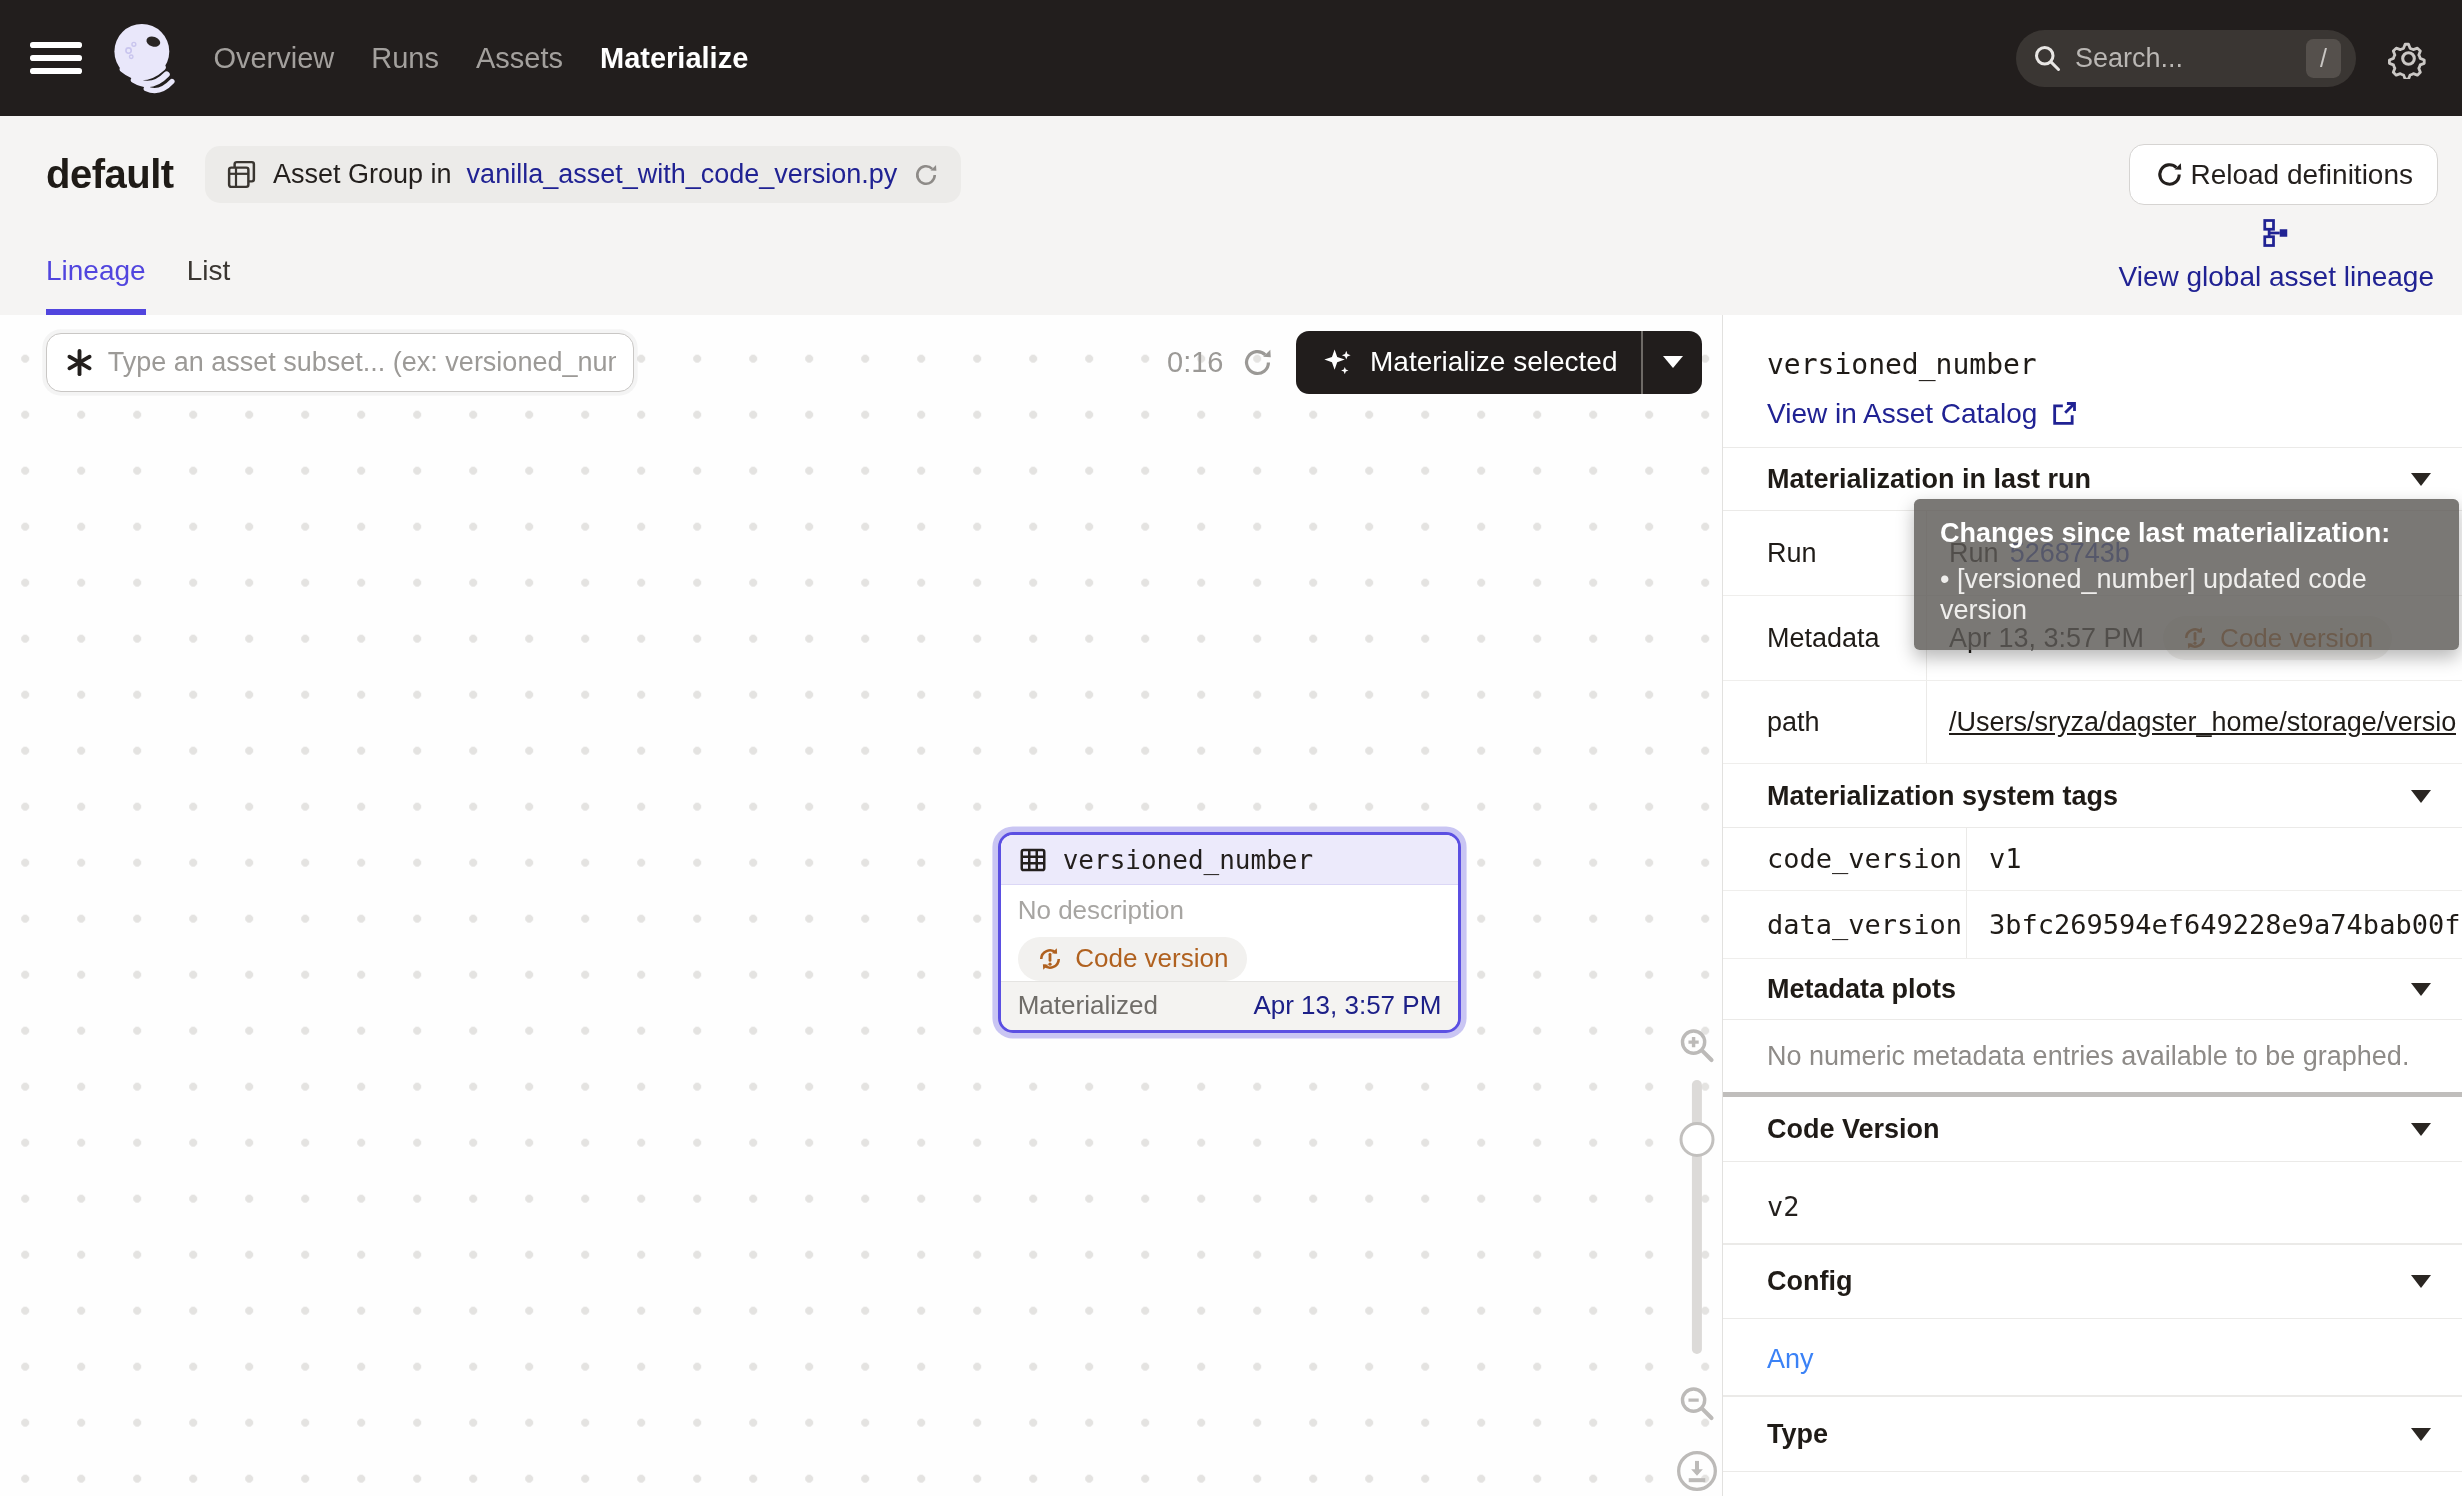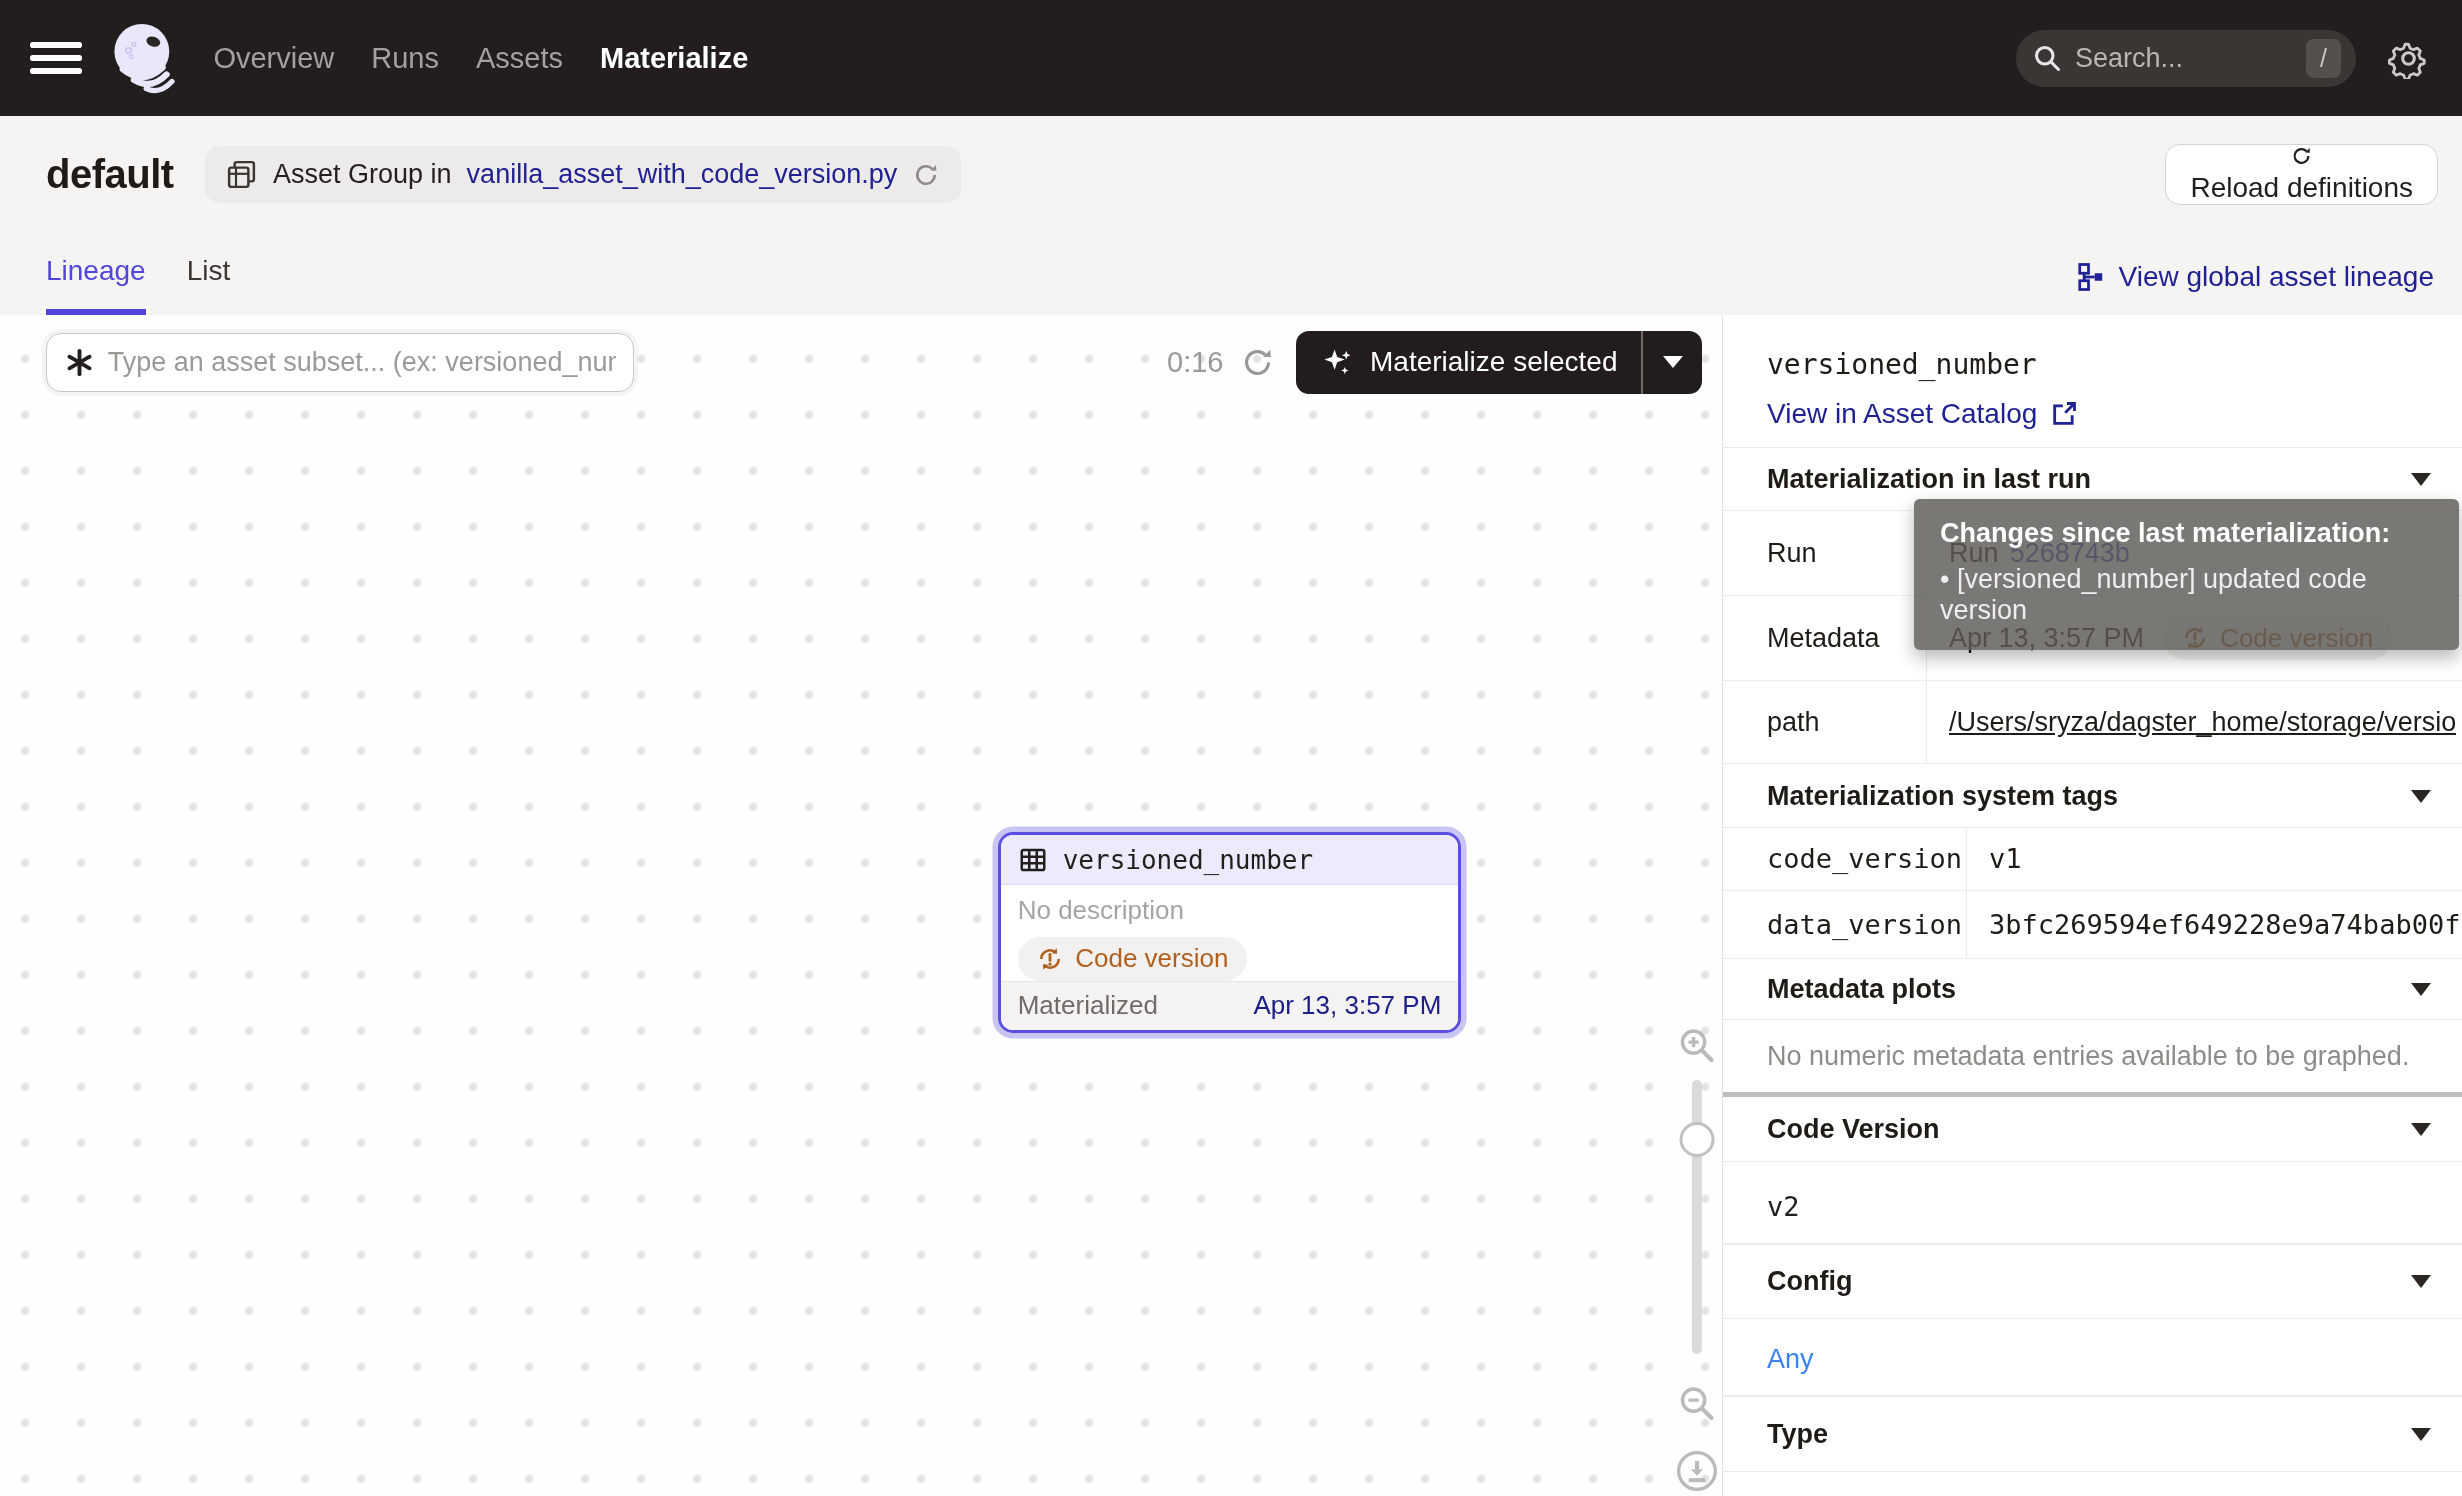--- a/index.html
+++ b/index.html
@@ -22,25 +22,25 @@
   .search-field::placeholder { color:#BAB7B4; }
   .slash-badge { width:35px; height:39px; border-radius:7.4px; background:#55504C; color:#C9C6C3; font-size:25px; display:flex; align-items:center; justify-content:center; }
   .gear-btn { margin-left:28px; width:48px; height:48px; display:flex; align-items:center; justify-content:center; cursor:pointer; }
 
   
   .page-header { position:absolute; top:116px; left:0; width:2462px; height:200px; background:#F5F4F3; border-bottom:1.9px solid #E2E1DF; }
   .title-row { position:absolute; top:28px; left:46px; right:24px; display:flex; align-items:center; gap:31px; }
   .page-title { font-size:40px; font-weight:700; color:#1F1B17; letter-spacing:-0.5px; }
   .group-badge { height:57px; border-radius:15px; background:#ECEBE9; display:flex; align-items:center; gap:15px; padding:0 20.4px; font-size:27px; color:#231F1D; }
   .group-badge a { color:#202293; text-decoration:none; cursor:pointer; }
-  .reload-btn { margin-left:auto; height:61px; border:1.9px solid #D6D4D2; border-radius:15px; background:#fff; display:flex; align-items:center; gap:5px; padding:0 24px; font-size:28px; color:#231F1D; cursor:pointer;flex-direction:column; }
+  .reload-btn { margin-left:auto; height:61px; border:1.9px solid #D6D4D2; border-radius:15px; background:#fff; display:flex; align-items:center; gap:5px; padding:0 24px; font-size:28px; color:#231F1D; cursor:pointer; }
   .tabs { position:absolute; left:46px; bottom:0; display:flex; gap:41px; }
   .tab { font-size:28px; padding-bottom:22px; border-bottom:6.5px solid transparent; color:#3A3631; cursor:pointer; }
   .tab.active { color:#5145DE; border-bottom-color:#5145DE; font-weight:500; }
-  .global-lineage { position:absolute; right:28px; bottom:22px; display:flex; align-items:center; gap:13px; font-size:28px; color:#202293; cursor:pointer; }
+  .global-lineage { position:absolute; right:28px; bottom:22px; display:flex; align-items:center; gap:13px; font-size:28px; color:#202293; cursor:pointer;flex-direction:column; }
 
   
   .content { position:absolute; top:315px; left:0; width:2462px; bottom:0; display:flex; }
   .canvas { position:relative; width:1722px; height:100%; background:#FEFEFE;
             background-image:radial-gradient(circle,#E4E3E1 3.7px,transparent 4.3px);
             background-size:56px 56px; background-position:-2.8px 15.7px; }
   .subset-input { position:absolute; left:46px; top:17.6px; width:588px; height:59px; background:#fff; border:1.9px solid #C9C7C5; box-shadow:0 0 0 3.7px rgba(120,120,120,0.07); border-radius:15px; display:flex; align-items:center; padding:0 16.7px; }
   .subset-field { flex:1; min-width:0; border:none; outline:none; background:transparent; font-size:27px; margin-left:13px; font-family:inherit; color:#231F1D; }
   .subset-field::placeholder { color:#9C9A97; }
   .timer { position:absolute; left:1167px; top:17.6px; height:59px; display:flex; align-items:center; gap:16.7px; font-size:29px; color:#9B9996; }

